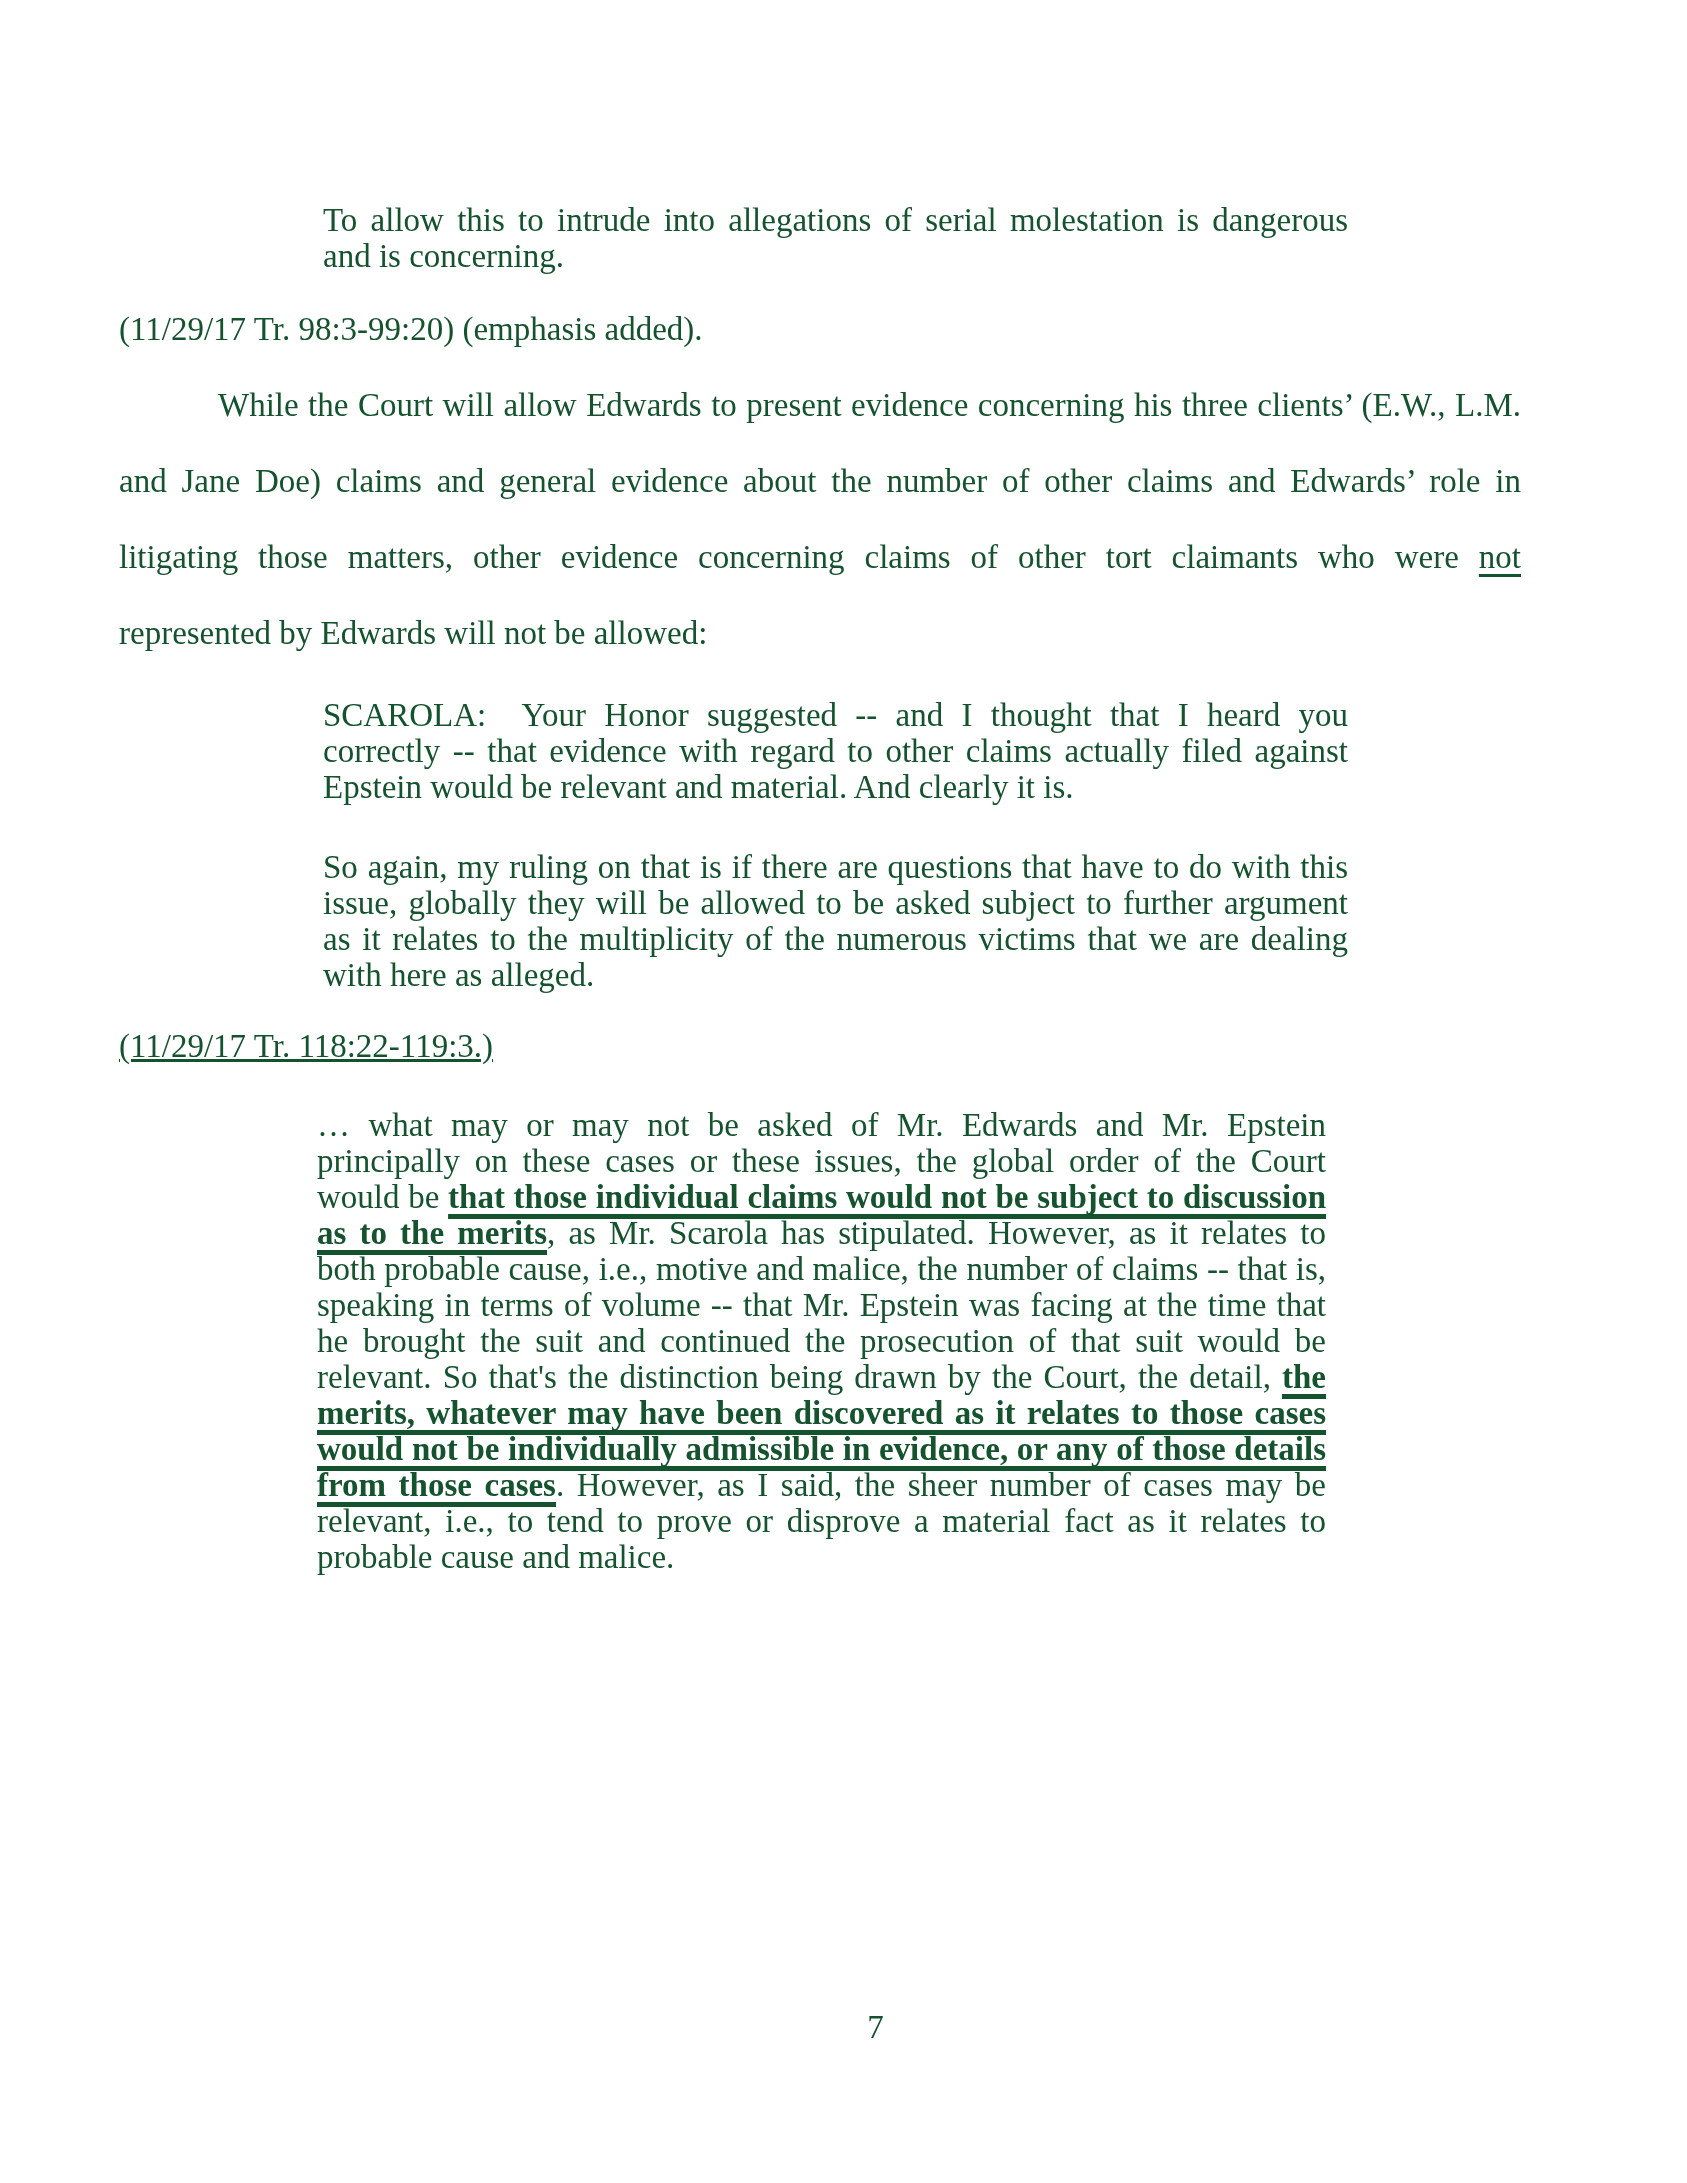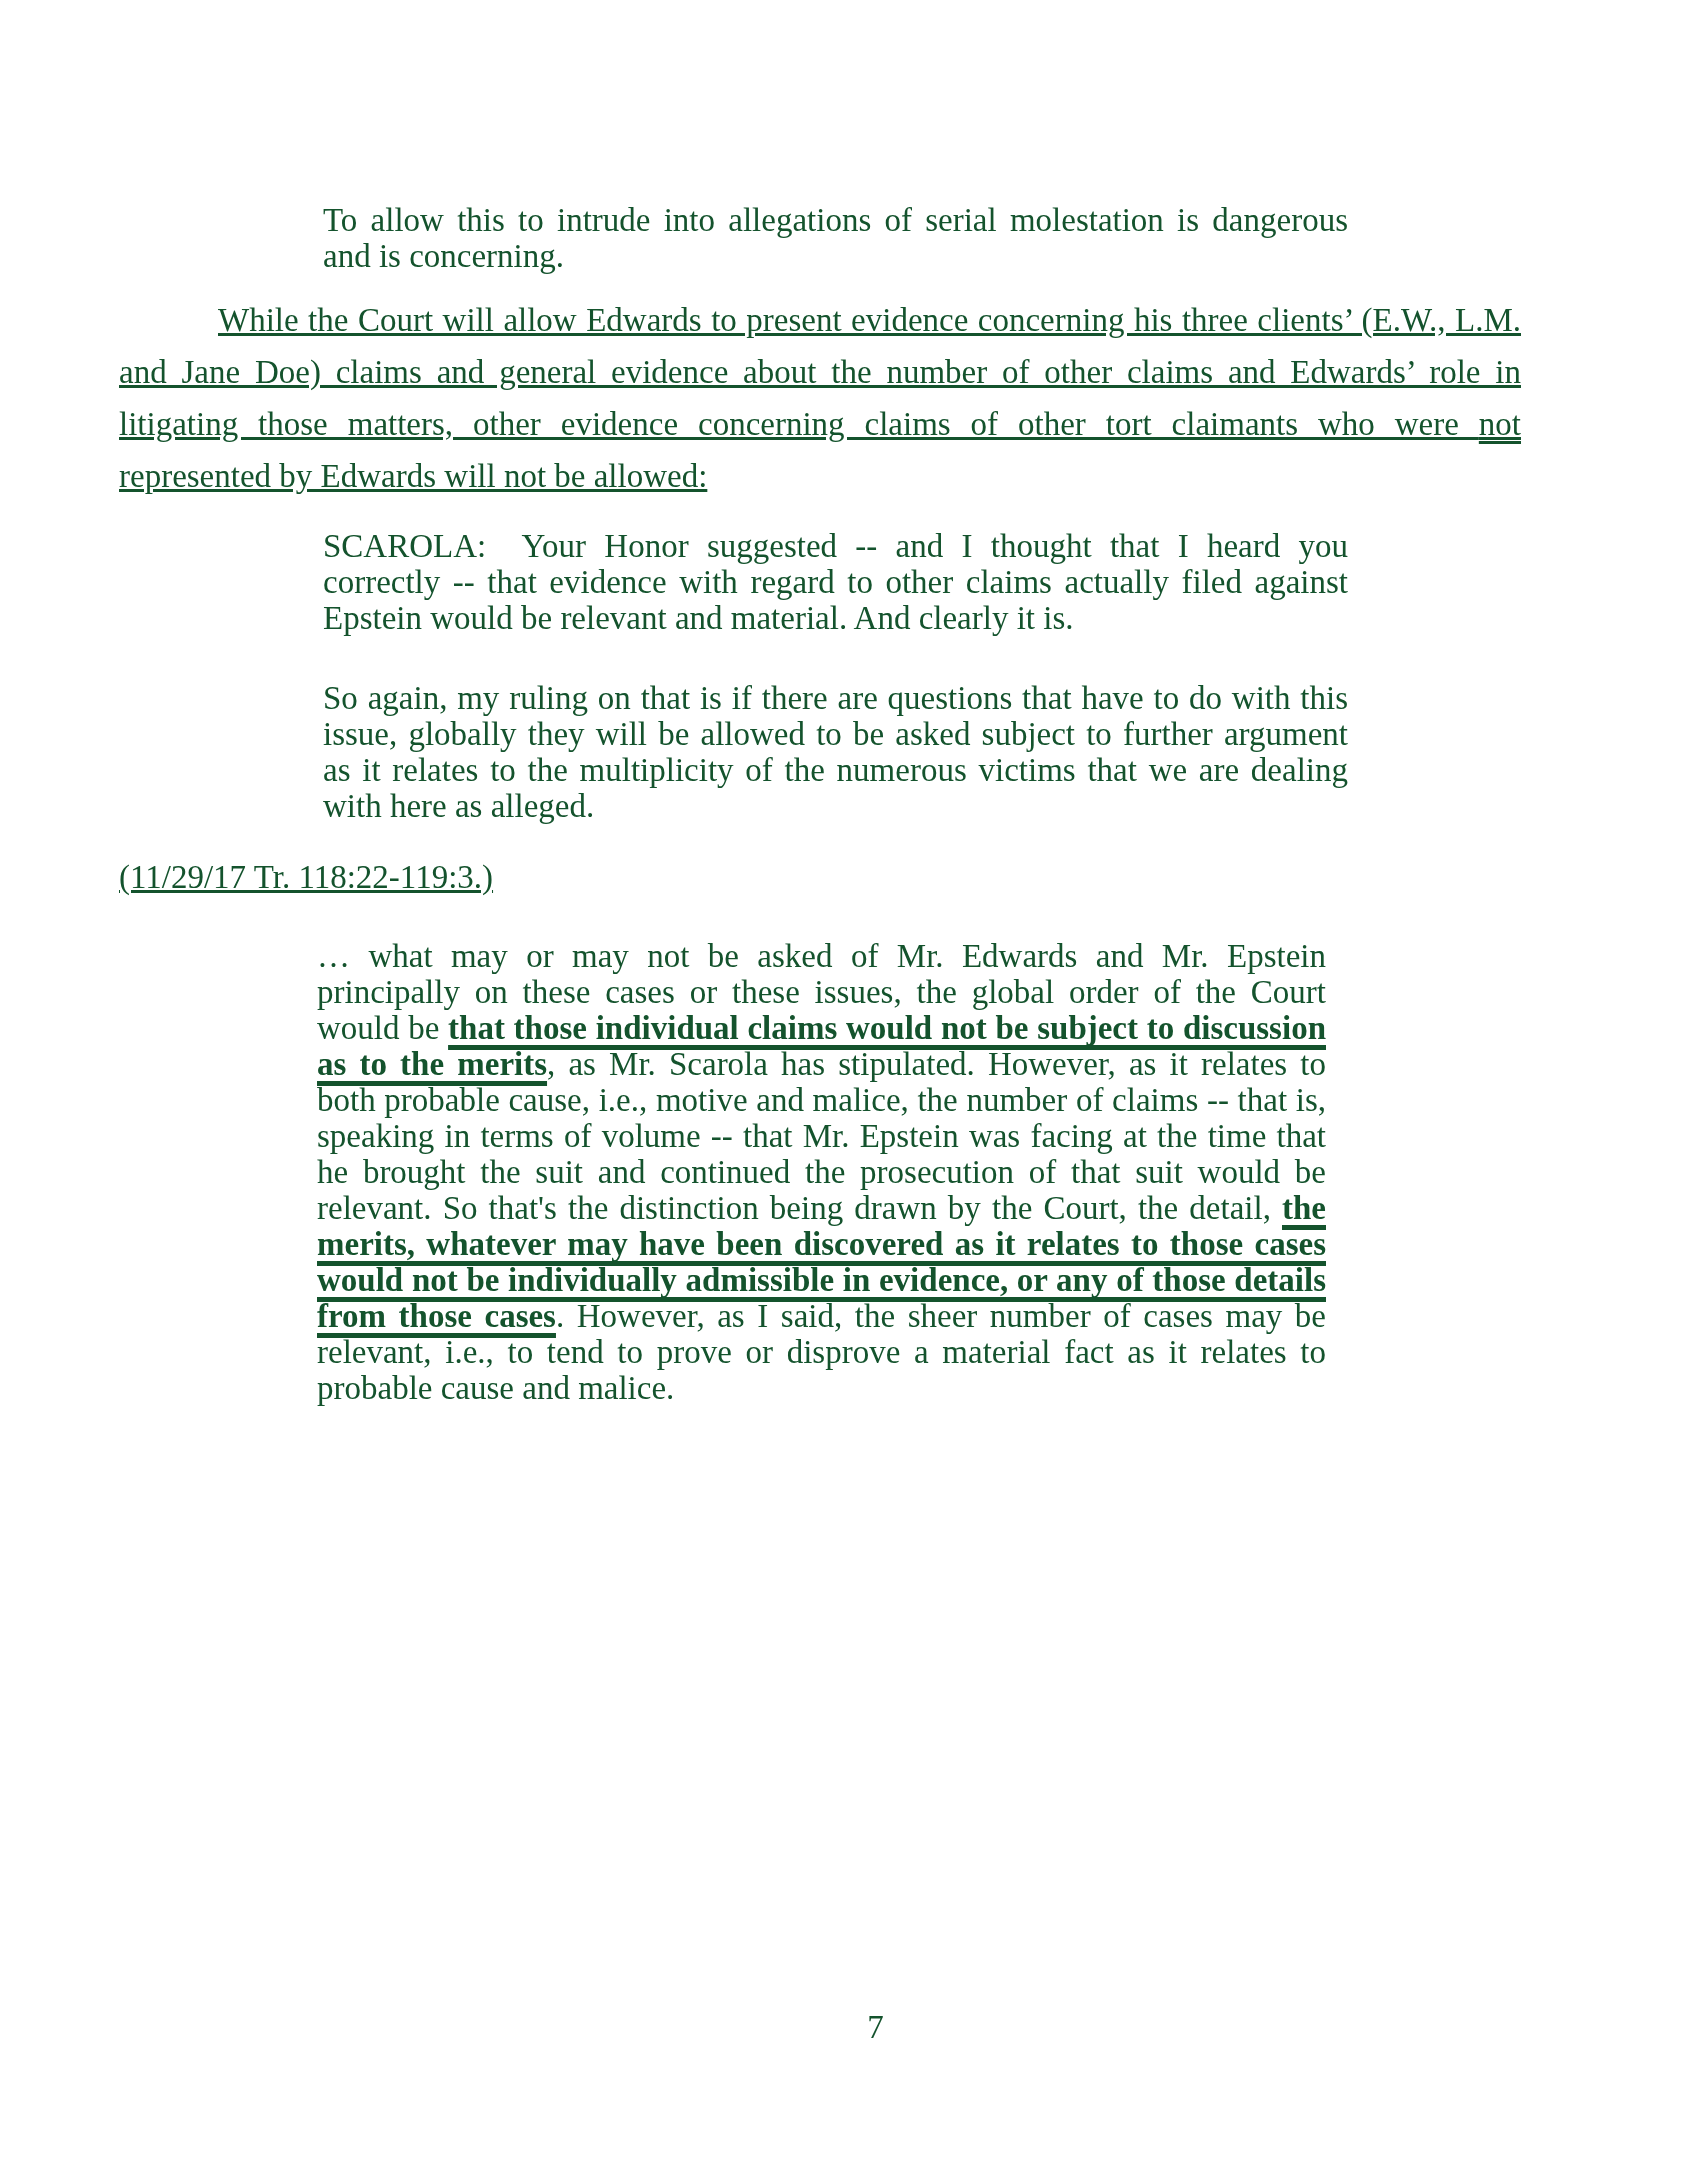--- a/index.html
+++ b/index.html
@@ -27,24 +27,23 @@
   }
   .quote--long {
     margin-left: 198px;
     margin-right: 195px;
   }
   .citation {
     line-height: 36px;
     text-align: left;
   }
   .body-para {
-    line-height: 52px;
+    line-height: 76px;
     text-align: justify;
     text-indent: 99px;
-    text-decoration: underline;
   }
   .mt-cite1   { margin-top: 37px; }
   .mt-body    { margin-top: 20px; }
   .mt-scarola { margin-top: 26px; }
   .mt-court   { margin-top: 42px; }
   .mt-cite2   { margin-top: 44px; }
   .mt-ruling  { margin-top: 44px; }
   .mt-cite3   { margin-top: 35px; text-decoration: underline; }
   .mt-long    { margin-top: 43px; }
   .run-u {
@@ -69,20 +68,21 @@
     text-align: center;
   }
 </style>
 </head>
 <body>
 
 <div class="page">
 
   <div class="quote"><span>To allow this to intrude into allegations of serial molestation is dangerous and is concerning.</span></div>
 
+  <div class="citation mt-cite1">(11/29/17 Tr. 98:3-99:20) (emphasis added).</div>
 
   <div class="body-para mt-body"><span>While the Court will allow Edwards to present evidence concerning his three clients’ (E.W., L.M. and Jane Doe) claims and general evidence about the number of other claims and Edwards’ role in litigating those matters, other evidence concerning claims of other tort claimants who were </span><span class="run-u">not</span><span> represented by Edwards will not be allowed:</span></div>
 
   <div class="quote mt-scarola"><span>SCAROLA:&nbsp; Your Honor suggested -- and I thought that I heard you correctly -- that evidence with regard to other claims actually filed against Epstein would be relevant and material. And clearly it is.</span></div>
 
 
 
   <div class="quote mt-ruling"><span>So again, my ruling on that is if there are questions that have to do with this issue, globally they will be allowed to be asked subject to further argument as it relates to the multiplicity of the numerous victims that we are dealing with here as alleged.</span></div>
 
   <div class="citation mt-cite3">(11/29/17 Tr. 118:22-119:3.)</div>

